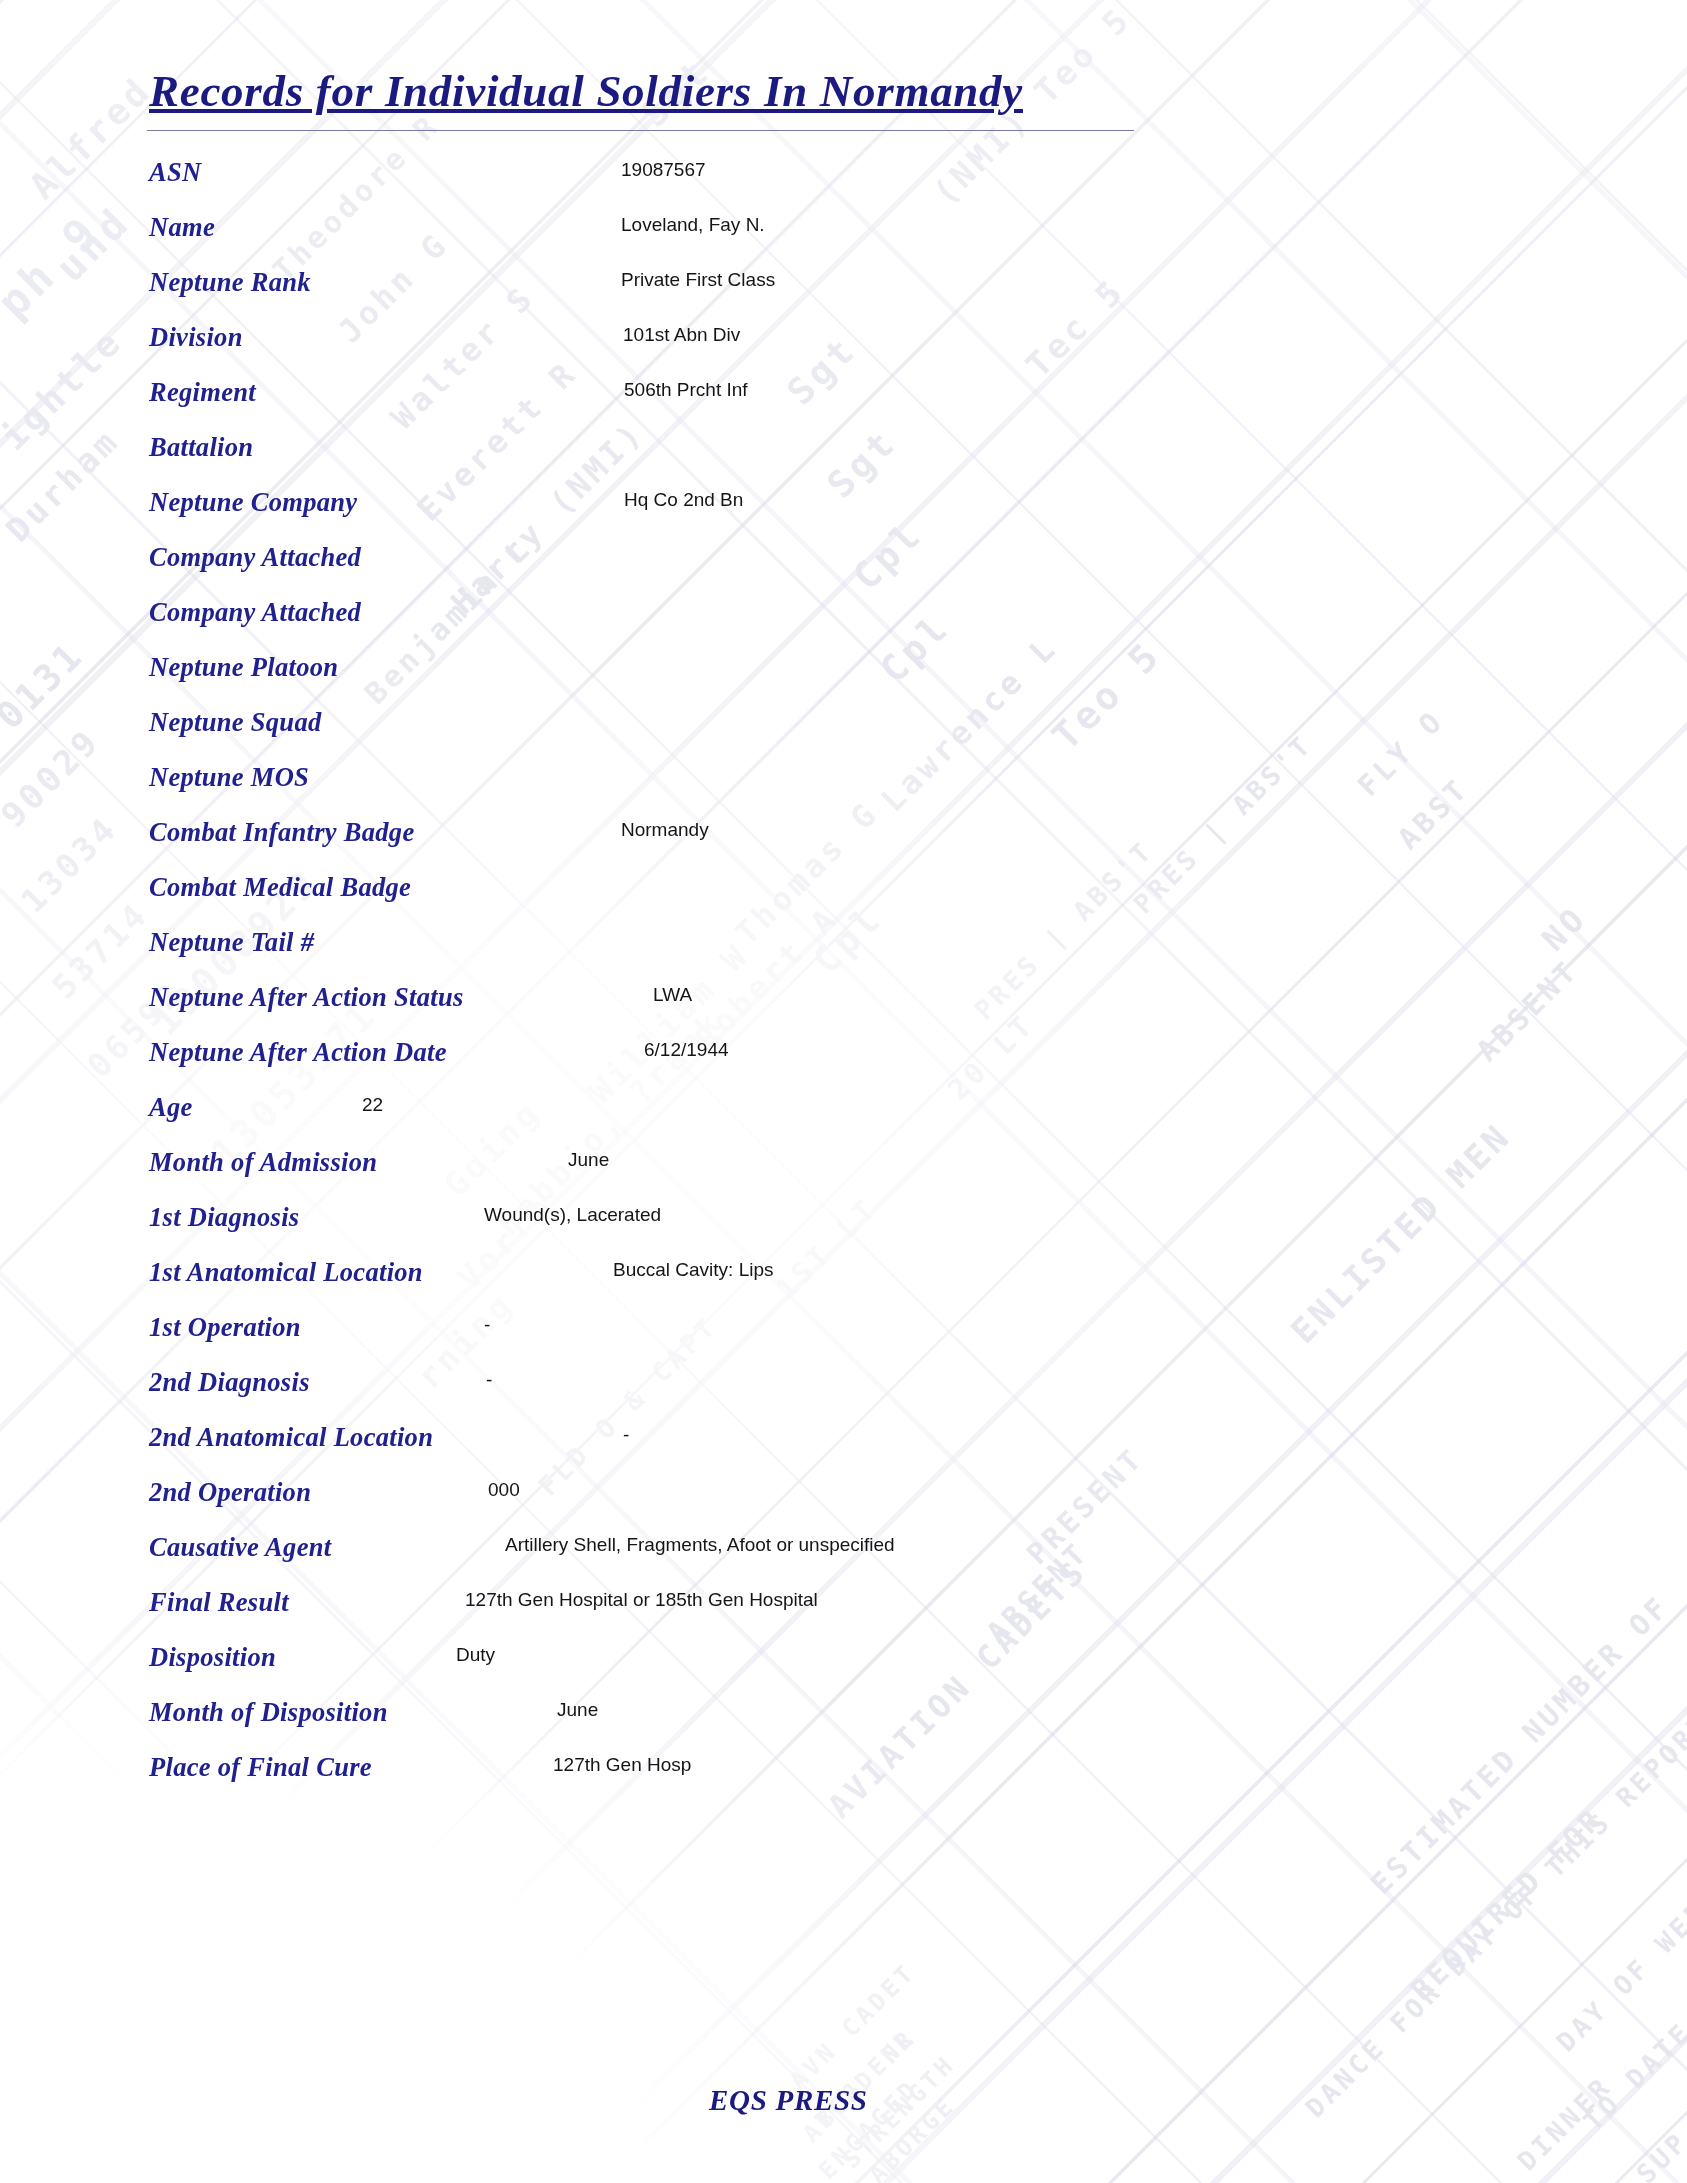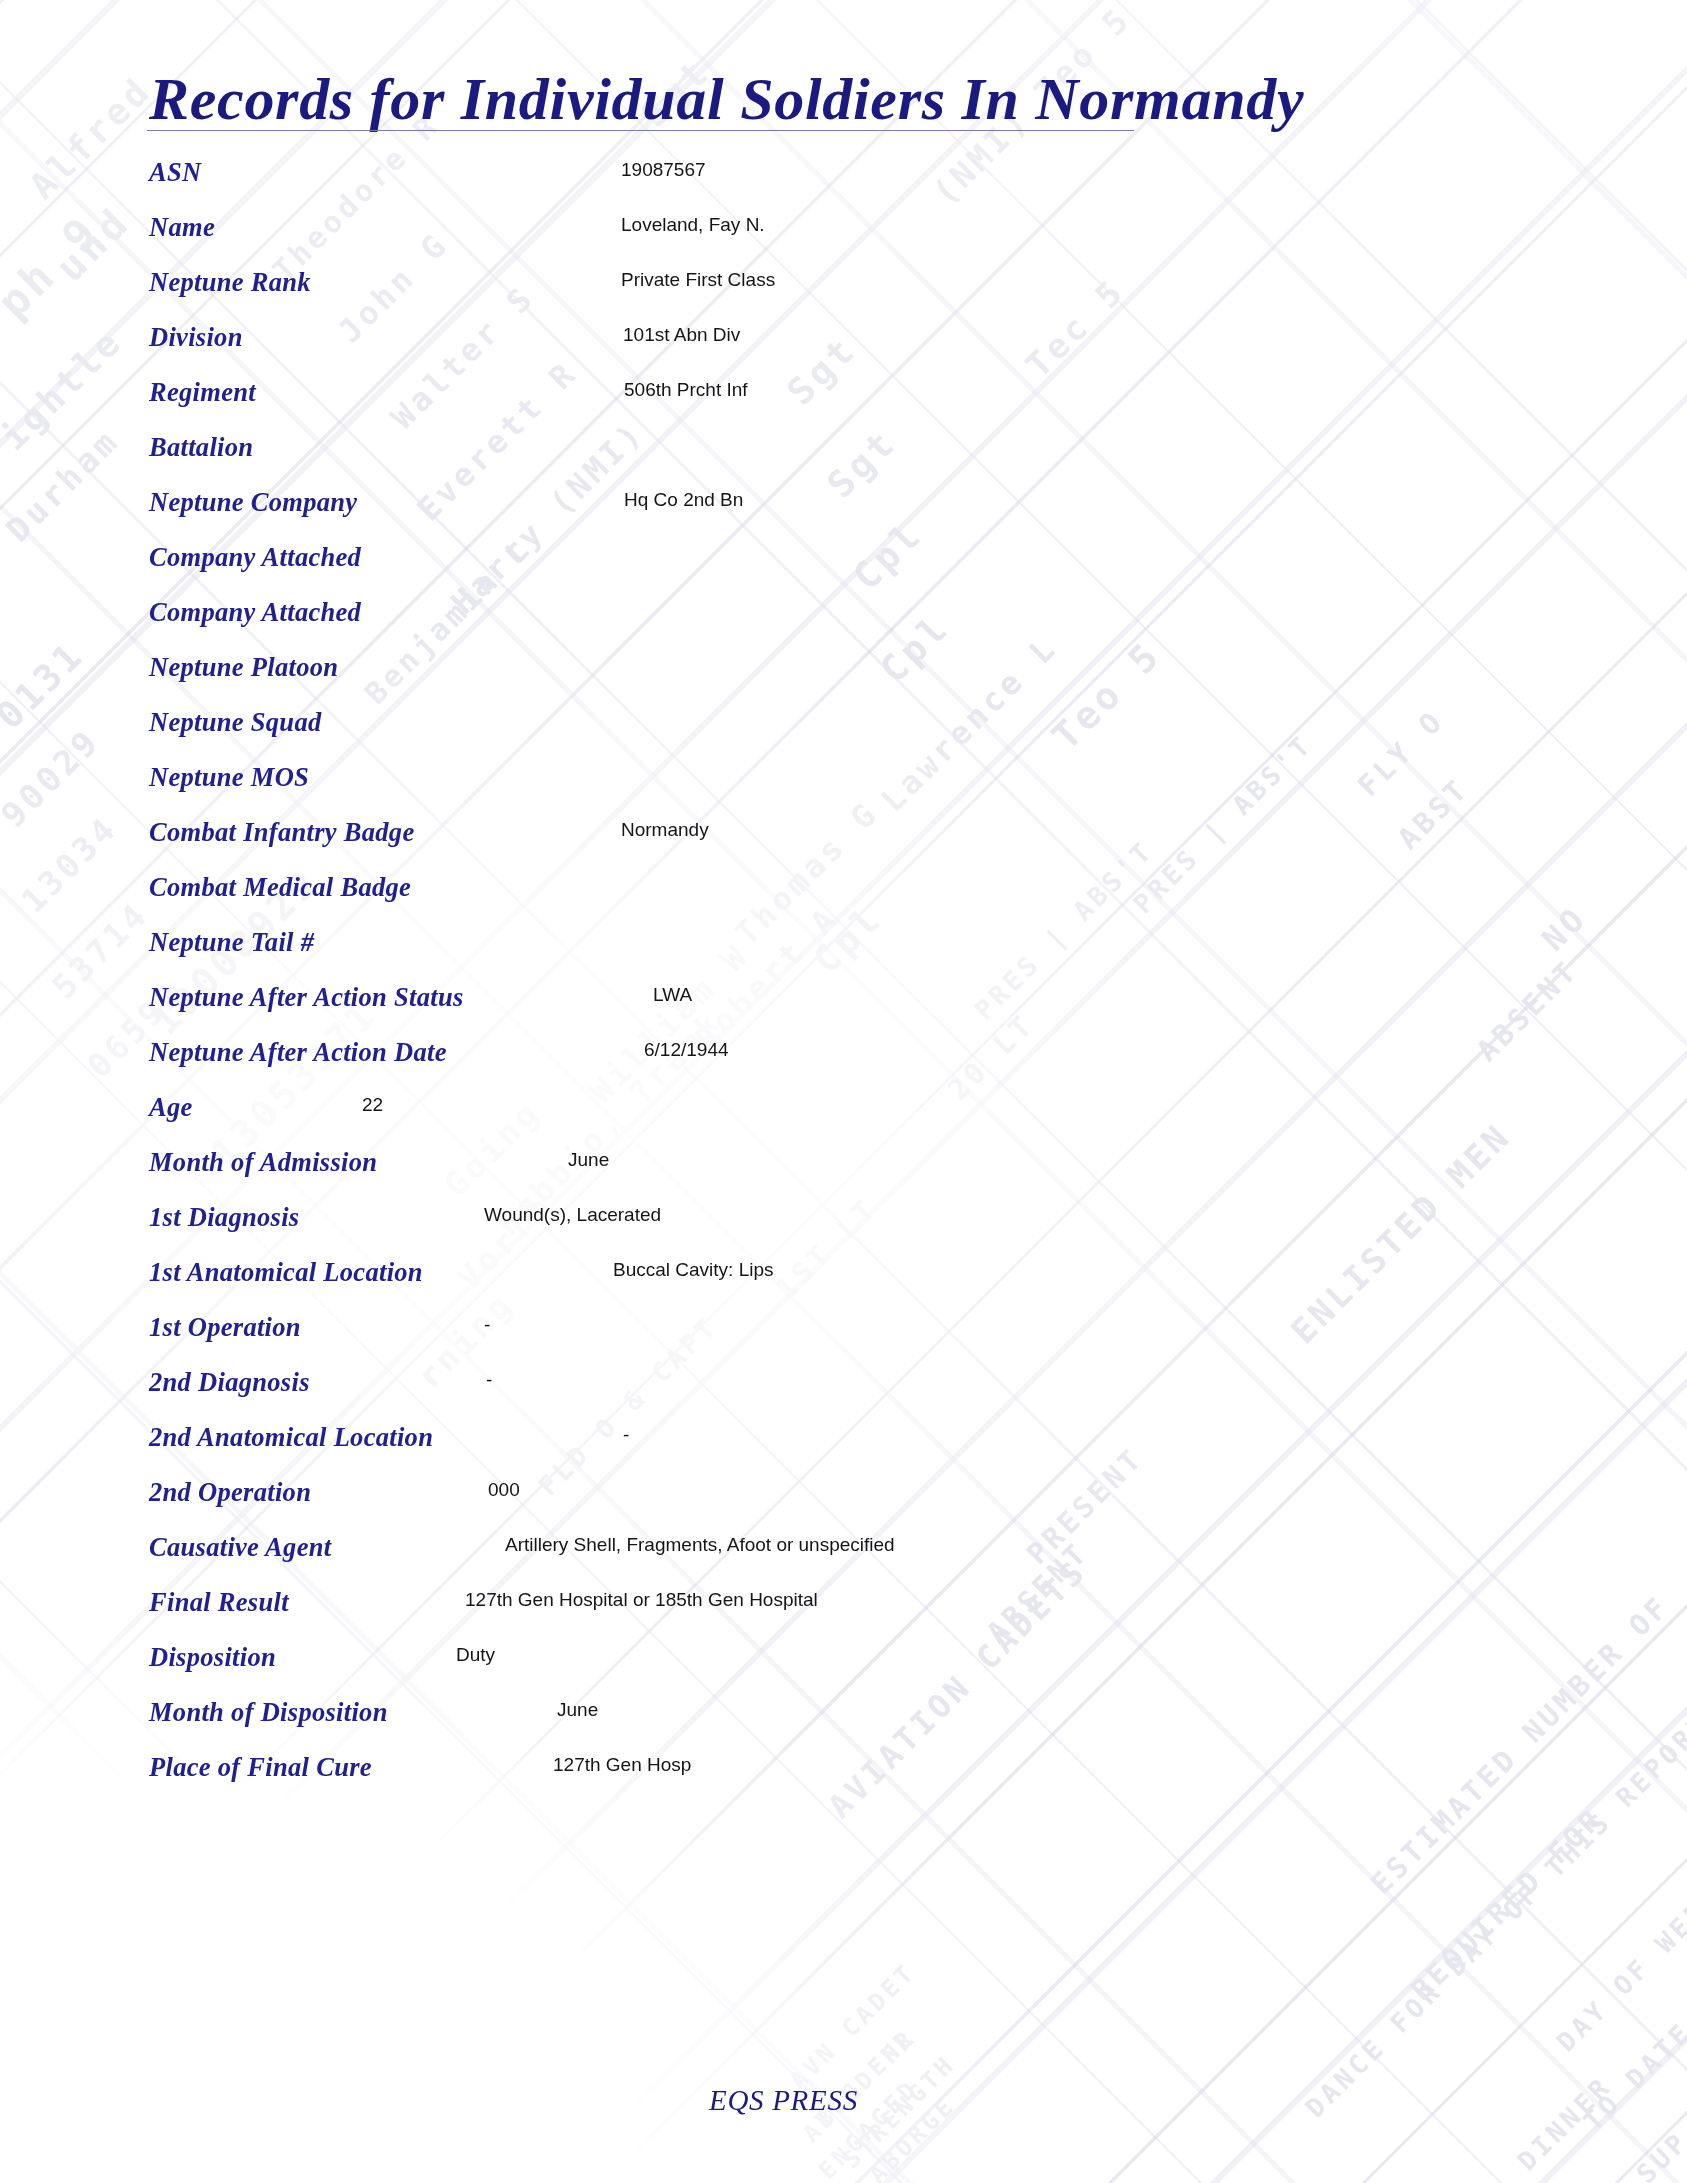--- a/index.html
+++ b/index.html
@@ -34,23 +34,24 @@
     background:
       radial-gradient(ellipse 992px 629px at 6% 97%, #ffffff 52%, rgba(255,255,255,0) 100%),
       radial-gradient(ellipse 860px 529px at 32% 52%, rgba(255,255,255,0.80) 35%, rgba(255,255,255,0) 100%),
       linear-gradient(to bottom, rgba(255,255,255,0.35), rgba(255,255,255,0) 30%);
   }
 
   
   #title {
     position:absolute; left:149px; top:65px;
     font-style:italic; font-weight:bold;
-    font-size:60px; letter-spacing:0.7px;
+    font-size:45px; letter-spacing:0.7px;
     color:var(--title-color,#1a1a80);
     white-space:nowrap;
+    text-decoration:underline;
   }
   #title-rule {
     position:absolute; left:147px; top:130px;
     width:987px; height:1.3px;
     background:var(--rule-color,#7a7aa8);
   }
   #fields {
     position:absolute; left:149px; top:157px; width:1389px;
   }
   .field-row { position:relative; height:55px; }
@@ -61,21 +62,21 @@
     white-space:nowrap; line-height:1.2;
   }
   .field-value {
     position:absolute; top:0.7px;
     font-family:"Liberation Sans", sans-serif;
     font-size:19px; color:var(--value-color,#151515);
     white-space:nowrap; line-height:1.3;
   }
   #footer {
     position:absolute; left:709px; top:2084px;
-    font-style:italic; font-weight:normal;
+    font-style:italic; font-weight:bold;
     font-size:29px; letter-spacing:0.7px;
     color:var(--title-color,#1a1a80);
     white-space:nowrap;
   }
 </style>
 </head>
 <body>
 
 <div id="page">
 

